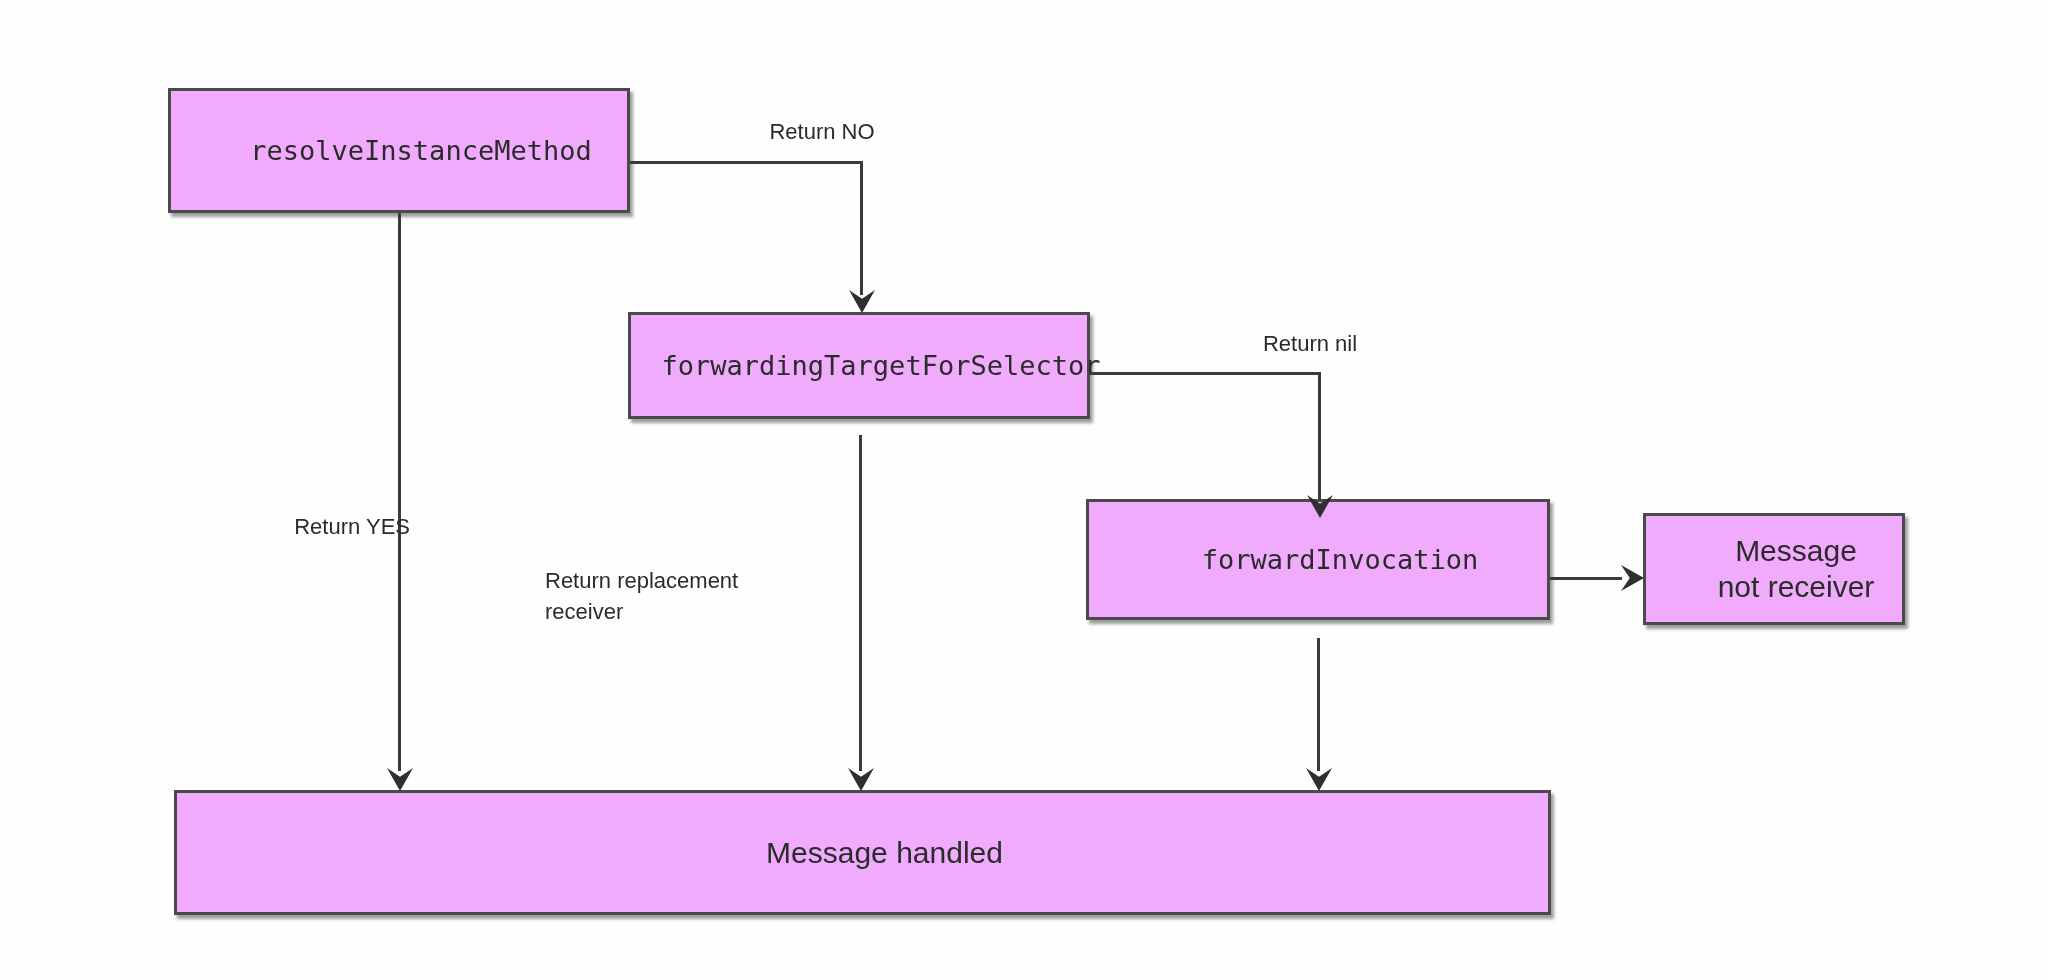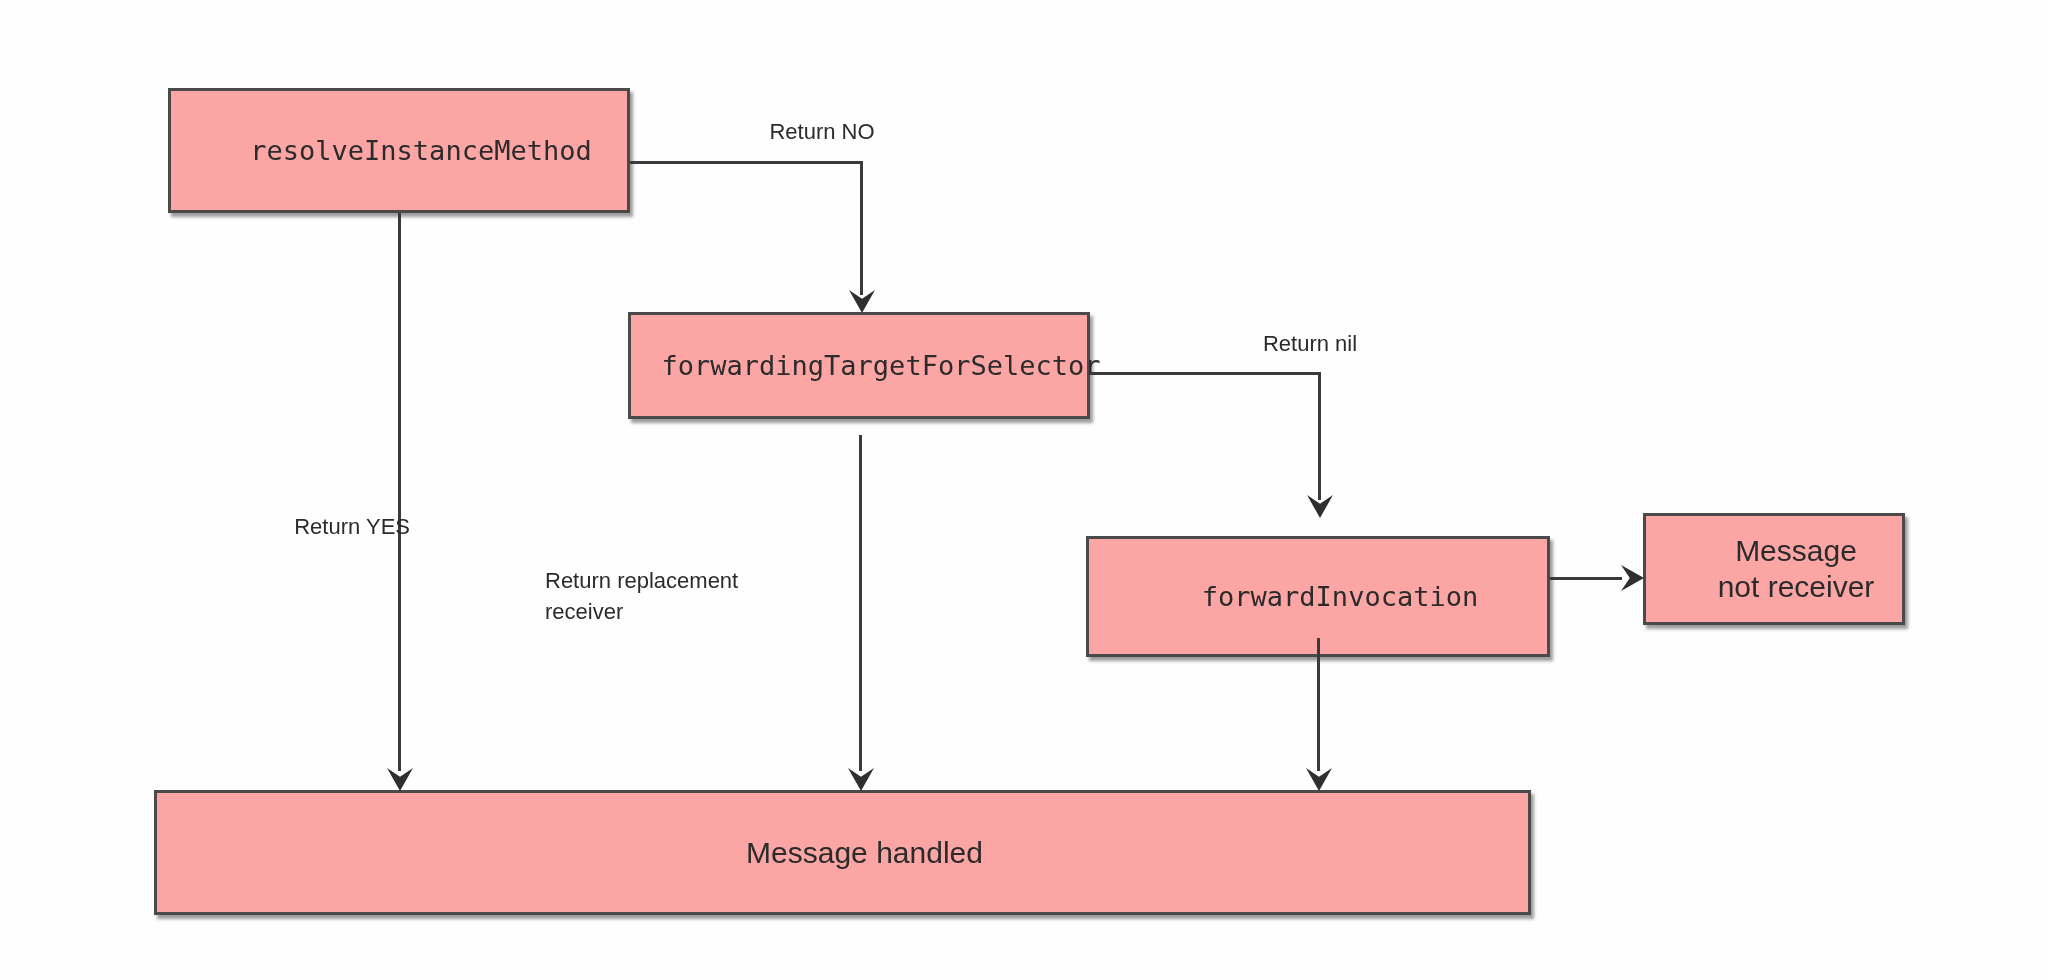--- a/index.html
+++ b/index.html
@@ -12,21 +12,21 @@
     width: 2048px;
     height: 980px;
     background: #fefefe;
     overflow: hidden;
     font-family: "Liberation Sans", sans-serif;
     filter: blur(0.3px);
   }
   .node {
     position: absolute;
     box-sizing: border-box;
-    background: #fca5a5;
+    background: #f0abfc;
     border: 3px solid #4a4a4a;
     box-shadow: 3px 4px 3px rgba(40,40,40,0.45);
     display: flex;
     flex-direction: column;
     align-items: center;
     justify-content: center;
     text-align: center;
     color: #2b2b2b;
     padding-left: 44px;
   }
@@ -35,23 +35,23 @@
     font-size: 27px;
     letter-spacing: 0px;
   }
   .node.text {
     font-family: "Liberation Sans", sans-serif;
     font-size: 30px;
     line-height: 36px;
   }
   #node-resolve            { left: 168px;  top: 88px;  width: 462px;  height: 125px; }
   #node-forwarding-target  { left: 628px;  top: 312px; width: 462px;  height: 107px; }
-  #node-forward-invocation { left: 1086px; top: 536px; width: 464px;  height: 121px; }
+  #node-forward-invocation { left: 1086px; top: 499px; width: 464px;  height: 121px; }
   #node-message-not-handled{ left: 1643px; top: 513px; width: 262px;  height: 112px; }
-  #node-message-handled    { left: 154px;  top: 790px; width: 1377px; height: 125px; }
+  #node-message-handled    { left: 174px;  top: 790px; width: 1377px; height: 125px; }
 
   .line {
     position: absolute;
     background: #3a3a3a;
   }
   
   #l1h { left: 630px;  top: 161px; width: 233px; height: 3px; }
   #l1v { left: 860px;  top: 161px; width: 3px;   height: 134px; }
   
   #l2v { left: 398px;  top: 213px; width: 3px;   height: 558px; }

